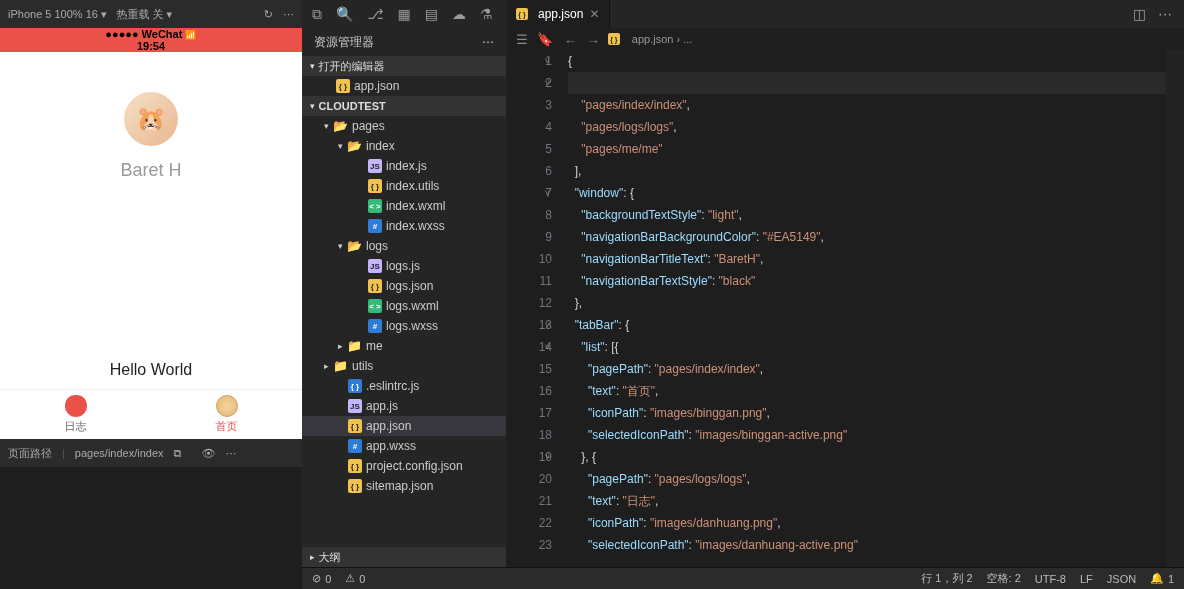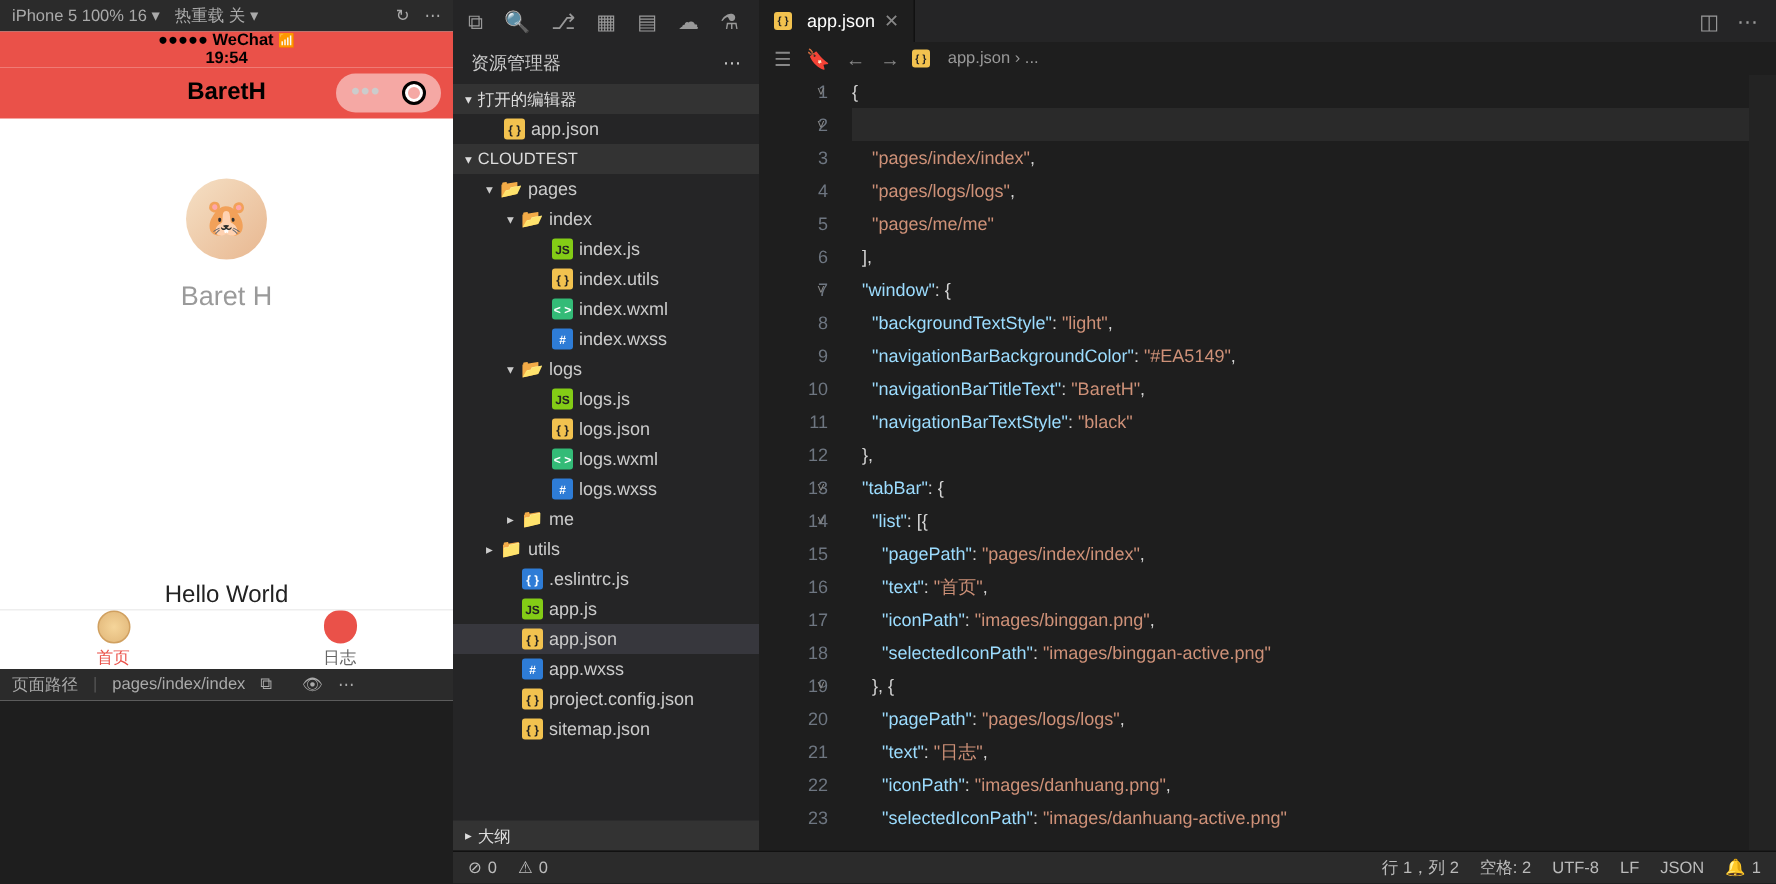--- a/index.html
+++ b/index.html
@@ -32,21 +32,21 @@
 .ide-top { height: 28px; display: flex; align-items: center; gap: 14px; padding: 0 10px; color: #999; font-size: 14px; }
 .exp-header { height: 28px; display: flex; align-items: center; justify-content: space-between; padding: 0 12px; color: #ccc; font-size: 12px; }
 .exp-section { height: 20px; background: #333; display: flex; align-items: center; padding: 0 8px; font-size: 11px; color: #ddd; }
 .exp-section .arrow { margin-right: 4px; font-size: 9px; }
 .tree { flex: 1; overflow: hidden; }
 .tree-item { height: 20px; display: flex; align-items: center; padding-left: var(--indent, 10px); cursor: pointer; }
 .tree-item.selected { background: #37373d; }
 .tree-arrow { width: 10px; font-size: 9px; color: #ccc; }
 .file-icon { width: 14px; height: 14px; margin-right: 4px; border-radius: 2px; display: inline-flex; align-items: center; justify-content: center; font-size: 8px; font-weight: bold; }
 .fi-json { background: #f2c24f; color: #222; }
-.fi-js { background: #84cc16; color: #222; }
+.fi-js { background: #c4b5fd; color: #222; }
 .fi-wxml { background: #3b7; color: #fff; }
 .fi-wxss { background: #2e7cd6; color: #fff; }
 .fi-folder { color: #c09553; font-size: 12px; }
 .fi-folder-g { color: #7cb342; font-size: 12px; }
 .tree-label { white-space: nowrap; }
 
 
 .editor { flex: 1; display: flex; flex-direction: column; background: #1e1e1e; min-width: 0; }
 .tabs-row { height: 28px; background: #252526; display: flex; align-items: center; }
 .tab { height: 28px; background: #1e1e1e; display: flex; align-items: center; padding: 0 10px; gap: 6px; font-size: 12px; color: #fff; border-right: 1px solid #111; }
@@ -79,40 +79,33 @@
     <span>热重载 关 ▾</span>
     <span class="sep"></span>
     <span>↻</span>
     <span>⋯</span>
   </div>
   <div class="sim-status">
     <span><span>●●●●● WeChat</span> <span style="font-size:9px">📶</span></span>
     <span>19:54</span>
     <span><span>56%</span> ▮</span>
   </div>
-  <div class="sim-nav">
-    <span class="sim-nav-title">BaretH</span>
-    <div class="capsule">
-      <span class="dots">•••</span>
-      <span class="ring"></span>
-    </div>
-  </div>
   <div class="sim-content">
     <div class="avatar-img">🐹</div>
     <div class="baret-label">Baret H</div>
     <div class="hello-world">Hello World</div>
   </div>
   <div class="tabbar" id="tabbar">
+      <div class="tabbar-item">
+        <div class="tabbar-icon ic-blob"></div>
+        <span>日志</span>
+      </div>
       <div class="tabbar-item active">
         <div class="tabbar-icon ic-home"></div>
         <span>首页</span>
-      </div>
-      <div class="tabbar-item">
-        <div class="tabbar-icon ic-blob"></div>
-        <span>日志</span>
       </div>
     </div>
   <div class="sim-footer">
     <span>页面路径</span>
     <span style="color:#555">|</span>
     <span>pages/index/index</span>
     <span>⧉</span>
     <span class="sep"></span>
     <span>👁</span>
     <span>⋯</span>
@@ -136,21 +129,21 @@
   <div class="exp-section">
     <span class="arrow">▾</span>
       <span>打开的编辑器</span>
   </div>
   <div class="tree-item" style="--indent:34px">
     <span class="file-icon fi-json">{ }</span>
       <span class="tree-label">app.json</span>
   </div>
   <div class="exp-section">
     <span class="arrow">▾</span>
-      <span style="font-weight:normal">CLOUDTEST</span>
+      <span style="font-weight:bold">CLOUDTEST</span>
   </div>
   <div class="tree" id="file-tree">
       <div class="tree-item" style="--indent: 22px;">
         <span class="tree-arrow">▾</span>
         <span class="file-icon fi-folder">📂</span>
         <span class="tree-label">pages</span>
       </div>
       <div class="tree-item" style="--indent: 36px;">
         <span class="tree-arrow">▾</span>
         <span class="file-icon fi-folder">📂</span>

